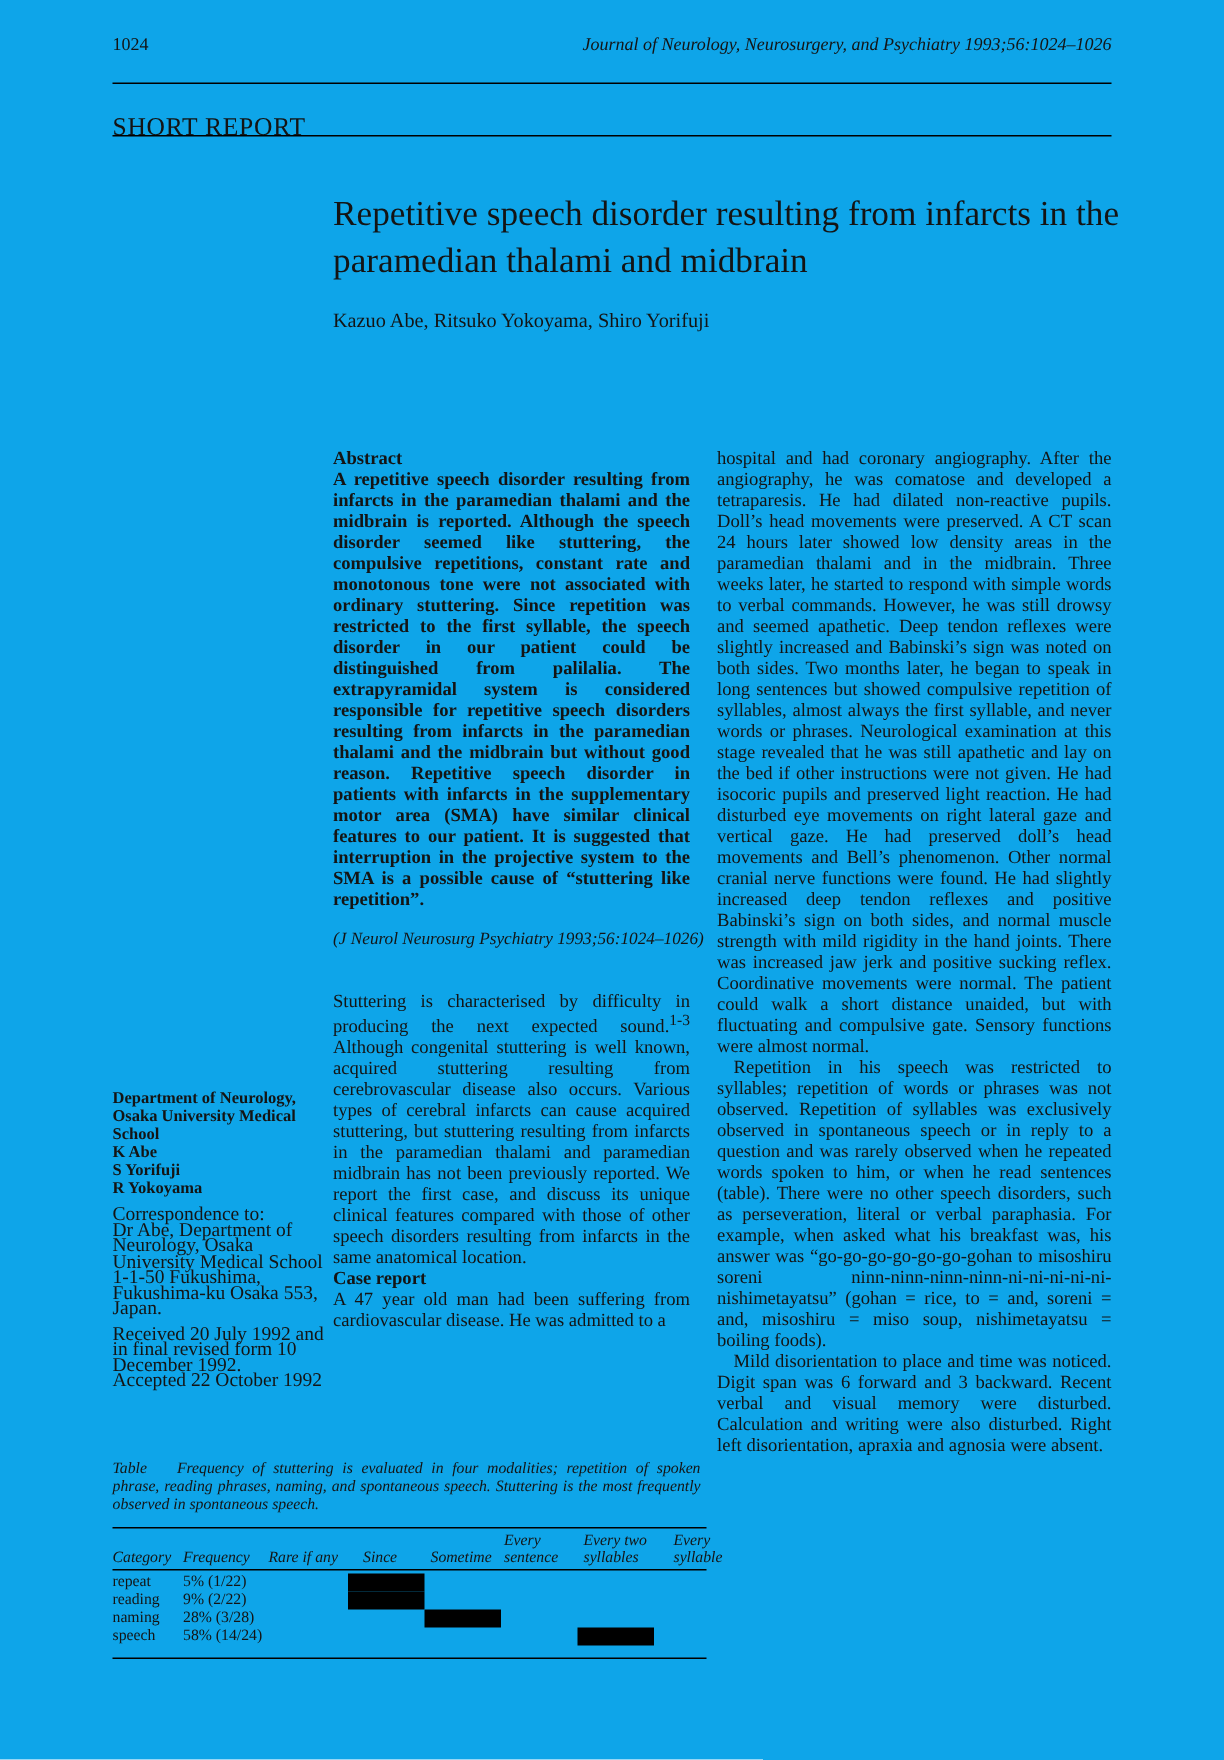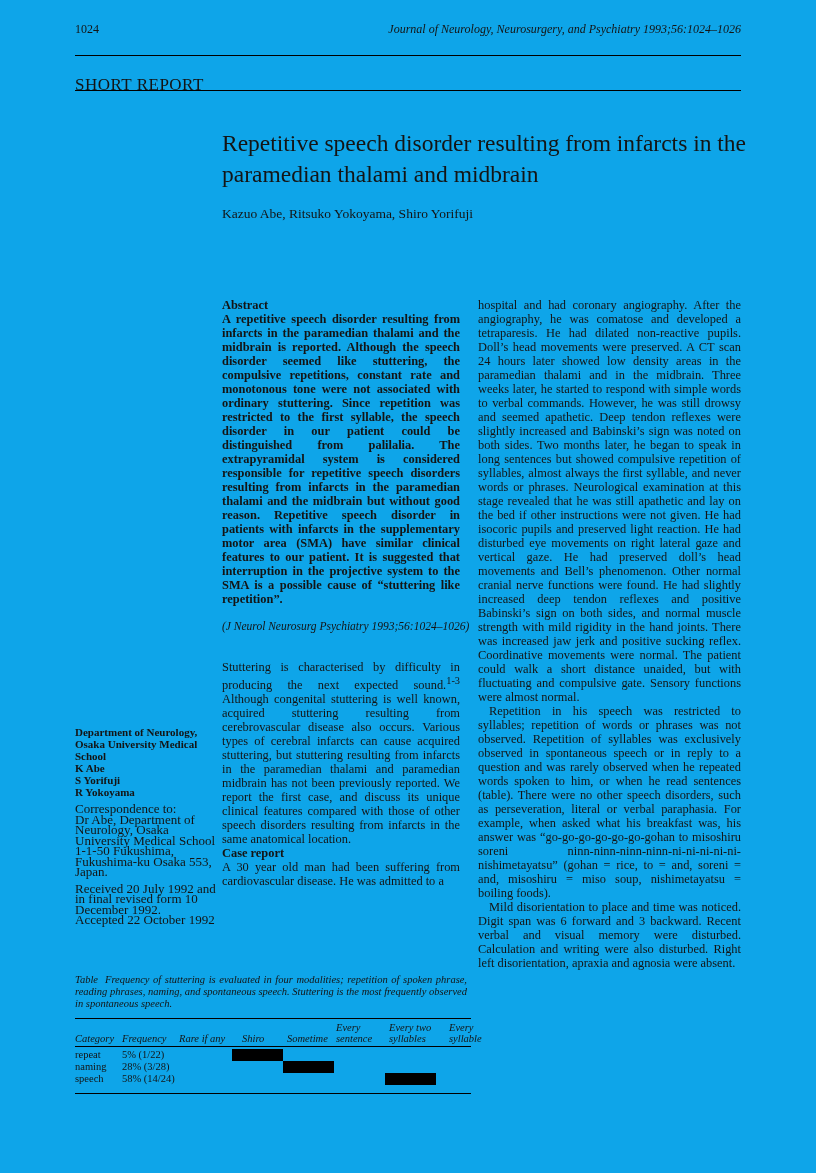--- a/index.html
+++ b/index.html
@@ -30,21 +30,21 @@
 
   .sidebar { position:absolute; left:75px; top:726px; width:143px; }
   .sidebar p { margin:0; }
   .affil { font-weight:bold; font-size:11px; line-height:12px; }
   .affil-name { font-weight:bold; font-size:11px; line-height:12px; }
   .sidebar .small { font-size:13px; line-height:10.5px; }
   .sidebar .gap { margin-top:6px; }
 
   .table-block { position:absolute; left:75px; top:974px; width:396px; font-size:10.5px; }
   .table-caption { font-style:italic; line-height:12px; text-align:justify; margin-bottom:8px; width:392px; }
-  .caption-label { margin-right:7px; }
+  .caption-label { margin-right:20px; }
   .table-rule { height:1px; background:#000; }
   .table-header { position:relative; height:27px; font-style:italic; }
   .th { position:absolute; bottom:2px; line-height:11px; }
   .c0 { left:0; }
   .c1 { left:47px; }
   .c2 { left:104px; }
   .c3 { left:167px; }
   .c4 { left:212px; }
   .c5 { left:261px; width:44px; }
   .c6 { left:314px; width:52px; }
@@ -83,47 +83,52 @@
     <p class="small gap">Received 20 July 1992 and in final revised form 10 December 1992.</p>
     <p class="small">Accepted 22 October 1992</p>
   </aside>
 
   <div class="col col-left">
     <p class="abstract-heading">Abstract</p>
     <p class="abstract-text">A repetitive speech disorder resulting from infarcts in the paramedian thalami and the midbrain is reported. Although the speech disorder seemed like stuttering, the compulsive repetitions, constant rate and monotonous tone were not associated with ordinary stuttering. Since repetition was restricted to the first syllable, the speech disorder in our patient could be distinguished from palilalia. The extrapyramidal system is considered responsible for repetitive speech disorders resulting from infarcts in the paramedian thalami and the midbrain but without good reason. Repetitive speech disorder in patients with infarcts in the supplementary motor area (SMA) have similar clinical features to our patient. It is suggested that interruption in the projective system to the SMA is a possible cause of “stuttering like repetition”.</p>
     <p class="citation">(J Neurol Neurosurg Psychiatry 1993;56:1024–1026)</p>
     <p class="intro"><span>Stuttering is characterised by difficulty in producing the next expected sound.</span><sup>1-3</sup><span> Although congenital stuttering is well known, acquired stuttering resulting from cerebrovascular disease also occurs. Various types of cerebral infarcts can cause acquired stuttering, but stuttering resulting from infarcts in the paramedian thalami and paramedian midbrain has not been previously reported. We report the first case, and discuss its unique clinical features compared with those of other speech disorders resulting from infarcts in the same anatomical location.</span></p>
     <p class="case-heading">Case report</p>
-    <p>A 30 year old man had been suffering from cardiovascular disease. He was admitted to a</p>
+    <p>A 47 year old man had been suffering from cardiovascular disease. He was admitted to a</p>
   </div>
 
   <div class="col col-right">
     <p>hospital and had coronary angiography. After the angiography, he was comatose and developed a tetraparesis. He had dilated non-reactive pupils. Doll’s head movements were preserved. A CT scan 24 hours later showed low density areas in the paramedian thalami and in the midbrain. Three weeks later, he started to respond with simple words to verbal commands. However, he was still drowsy and seemed apathetic. Deep tendon reflexes were slightly increased and Babinski’s sign was noted on both sides. Two months later, he began to speak in long sentences but showed compulsive repetition of syllables, almost always the first syllable, and never words or phrases. Neurological examination at this stage revealed that he was still apathetic and lay on the bed if other instructions were not given. He had isocoric pupils and preserved light reaction. He had disturbed eye movements on right lateral gaze and vertical gaze. He had preserved doll’s head movements and Bell’s phenomenon. Other normal cranial nerve functions were found. He had slightly increased deep tendon reflexes and positive Babinski’s sign on both sides, and normal muscle strength with mild rigidity in the hand joints. There was increased jaw jerk and positive sucking reflex. Coordinative movements were normal. The patient could walk a short distance unaided, but with fluctuating and compulsive gate. Sensory functions were almost normal.</p>
     <p class="indent">Repetition in his speech was restricted to syllables; repetition of words or phrases was not observed. Repetition of syllables was exclusively observed in spontaneous speech or in reply to a question and was rarely observed when he repeated words spoken to him, or when he read sentences (table). There were no other speech disorders, such as perseveration, literal or verbal paraphasia. For example, when asked what his breakfast was, his answer was “go-go-go-go-go-go-gohan to misoshiru soreni ninn-ninn-ninn-ninn-ni-ni-ni-ni-ni-nishimetayatsu” (gohan = rice, to = and, soreni = and, misoshiru = miso soup, nishimetayatsu = boiling foods).</p>
     <p class="indent">Mild disorientation to place and time was noticed. Digit span was 6 forward and 3 backward. Recent verbal and visual memory were disturbed. Calculation and writing were also disturbed. Right left disorientation, apraxia and agnosia were absent.</p>
   </div>
 
   <div class="table-block">
     <p class="table-caption"><span class="caption-label">Table</span><span>Frequency of stuttering is evaluated in four modalities; repetition of spoken phrase, reading phrases, naming, and spontaneous speech. Stuttering is the most frequently observed in spontaneous speech.</span></p>
     <div class="table-rule"></div>
     <div class="table-header">
       <span class="th c0">Category</span>
       <span class="th c1">Frequency</span>
       <span class="th c2">Rare if any</span>
-      <span class="th c3">Shiro</span>
+      <span class="th c3">Since</span>
       <span class="th c4">Sometime</span>
       <span class="th c5">Every sentence</span>
       <span class="th c6">Every two syllables</span>
       <span class="th c7">Every syllable</span>
     </div>
     <div class="table-rule"></div>
     <div class="table-body">
       <div class="trow">
         <span class="td cat">repeat</span>
         <span class="td freq">5% (1/22)</span>
+        <span class="bar" style="left: 157px;"></span>
+      </div>
+      <div class="trow">
+        <span class="td cat">reading</span>
+        <span class="td freq">9% (2/22)</span>
         <span class="bar" style="left: 157px;"></span>
       </div>
       <div class="trow">
         <span class="td cat">naming</span>
         <span class="td freq">28% (3/28)</span>
         <span class="bar" style="left: 208px;"></span>
       </div>
       <div class="trow">
         <span class="td cat">speech</span>
         <span class="td freq">58% (14/24)</span>

